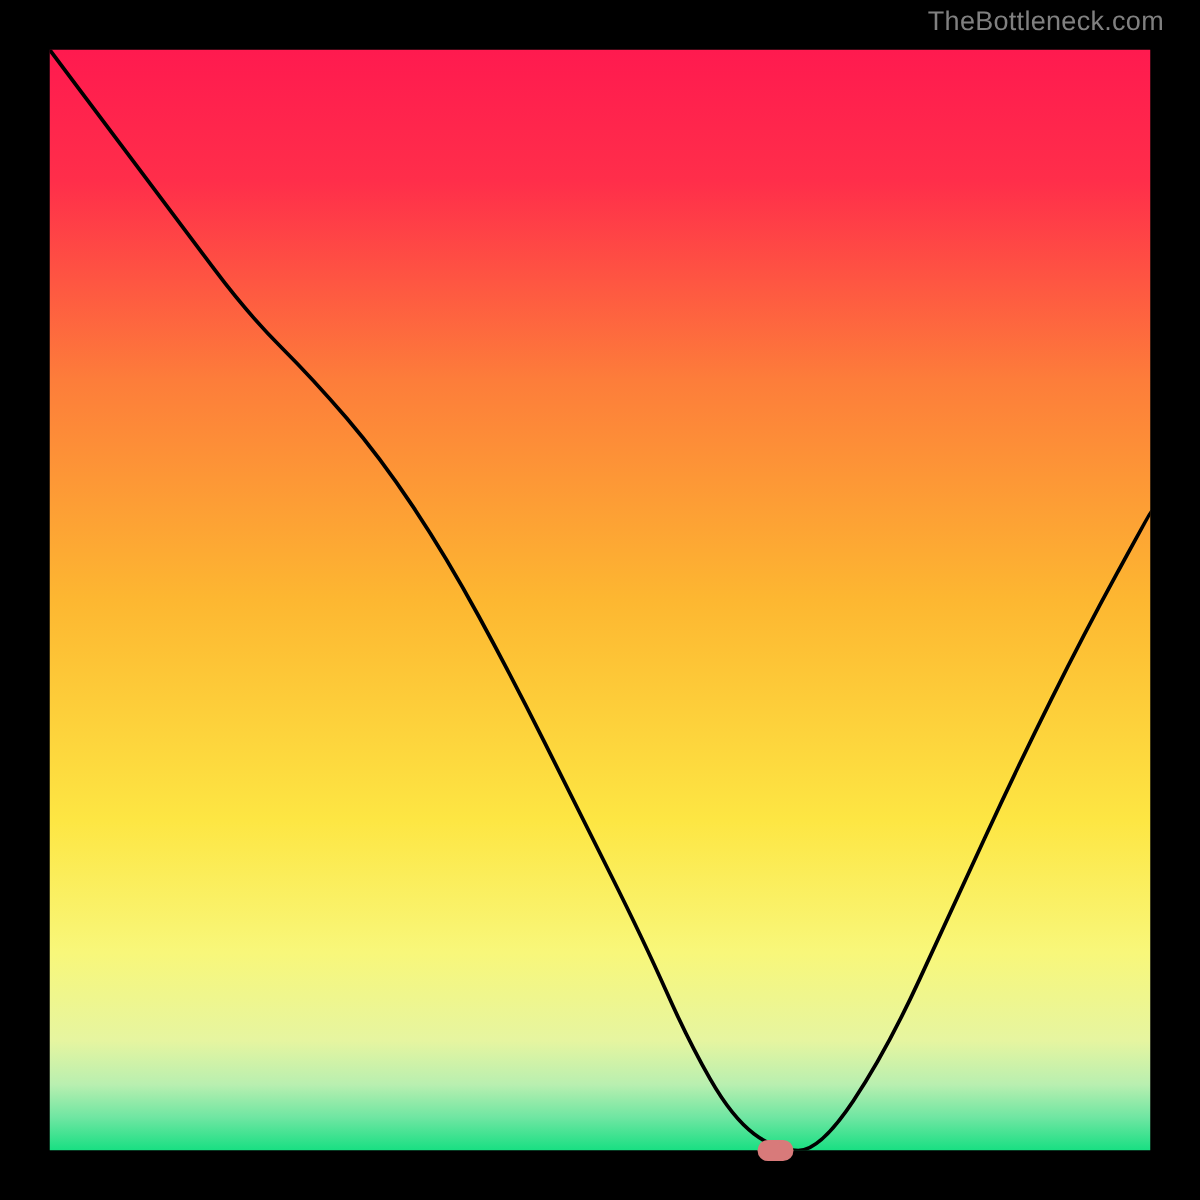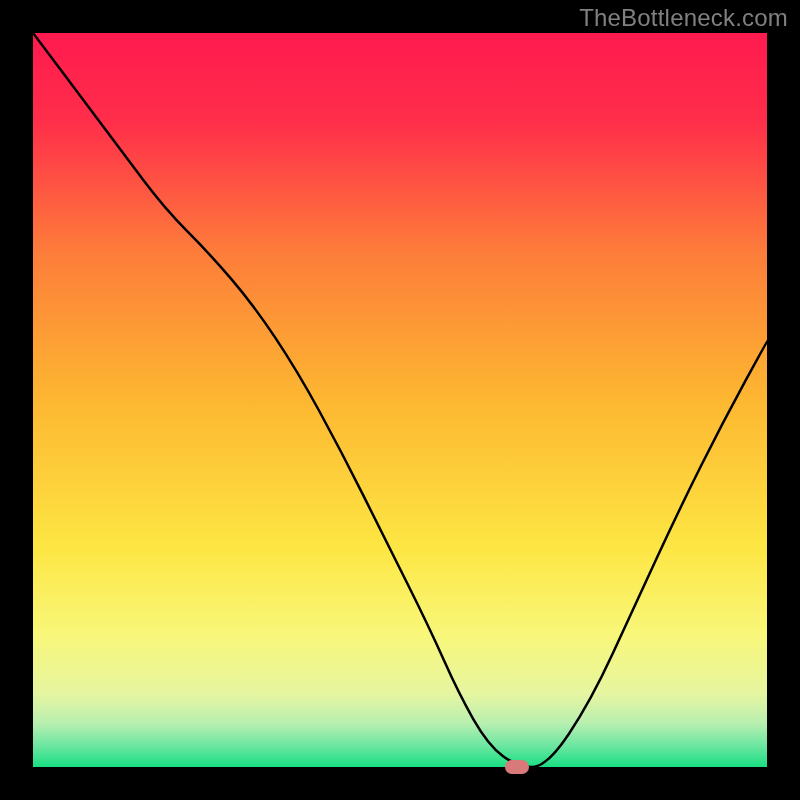--- a/index.html
+++ b/index.html
@@ -13,23 +13,23 @@
   }
   .frame {
     position: relative;
     width: 800px;
     height: 800px;
     background: #000;
   }
   .watermark {
     position: absolute;
     top: 4px;
-    right: 12px;
+    right: 24px;
     color: #808080;
-    font-size: 24px;
+    font-size: 18px;
     font-weight: 500;
     letter-spacing: 0.2px;
     user-select: none;
   }
   .plot {
     position: absolute;
     left: 33px;
     top: 33px;
     width: 734px;
     height: 734px;

